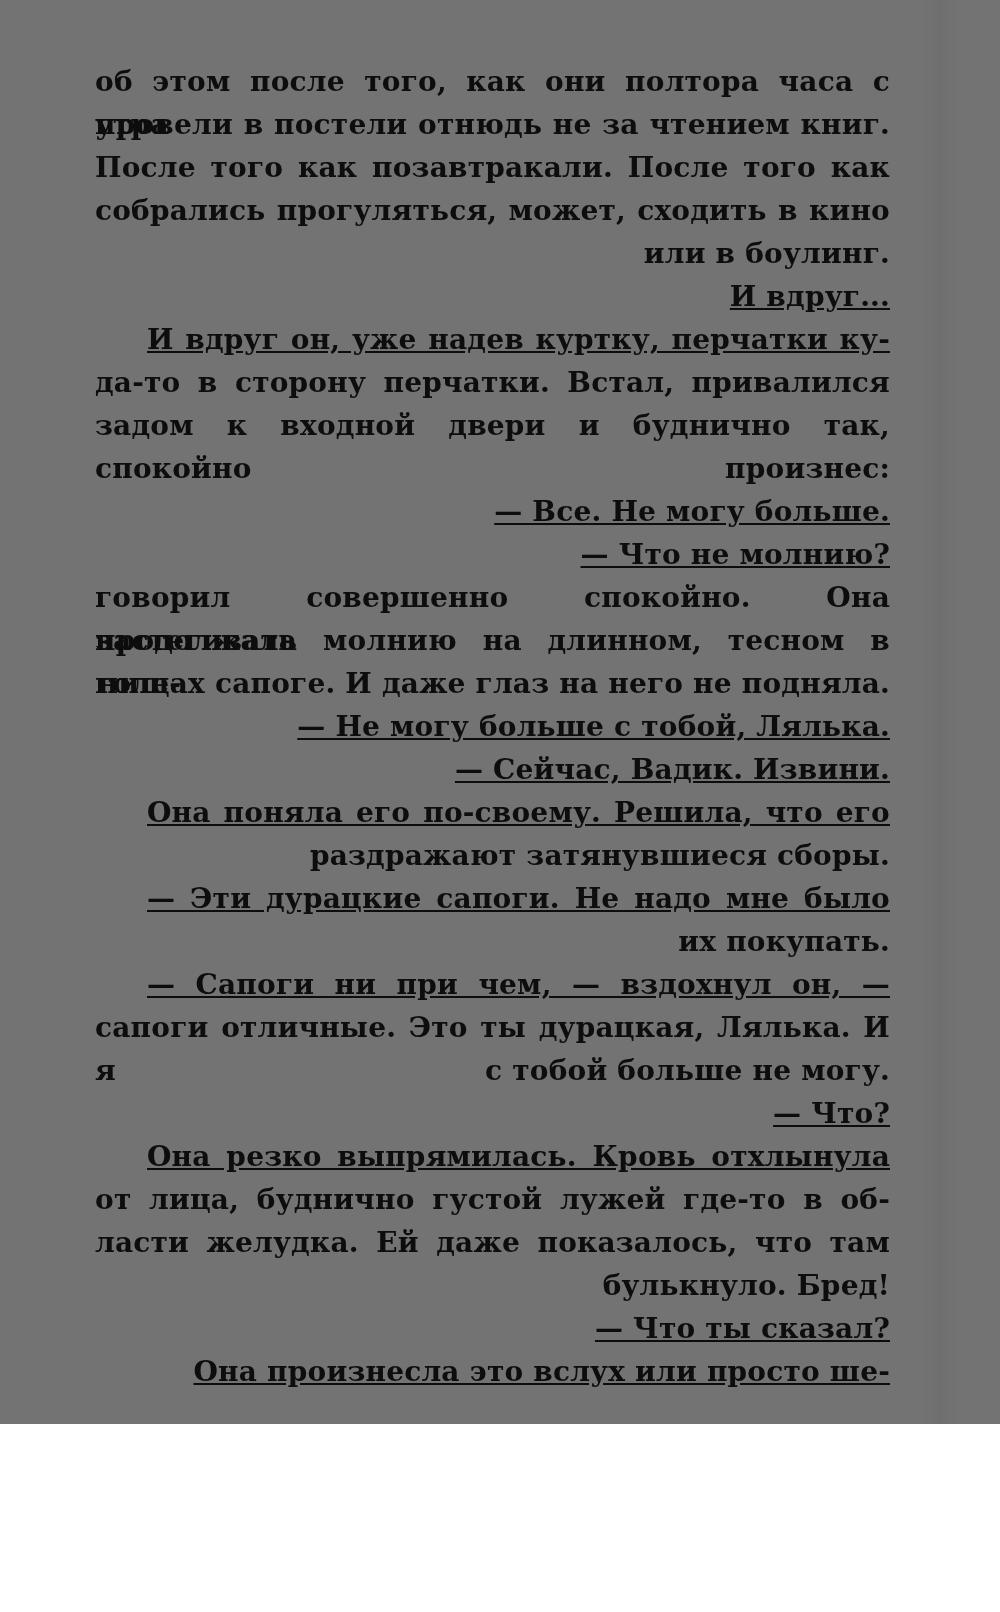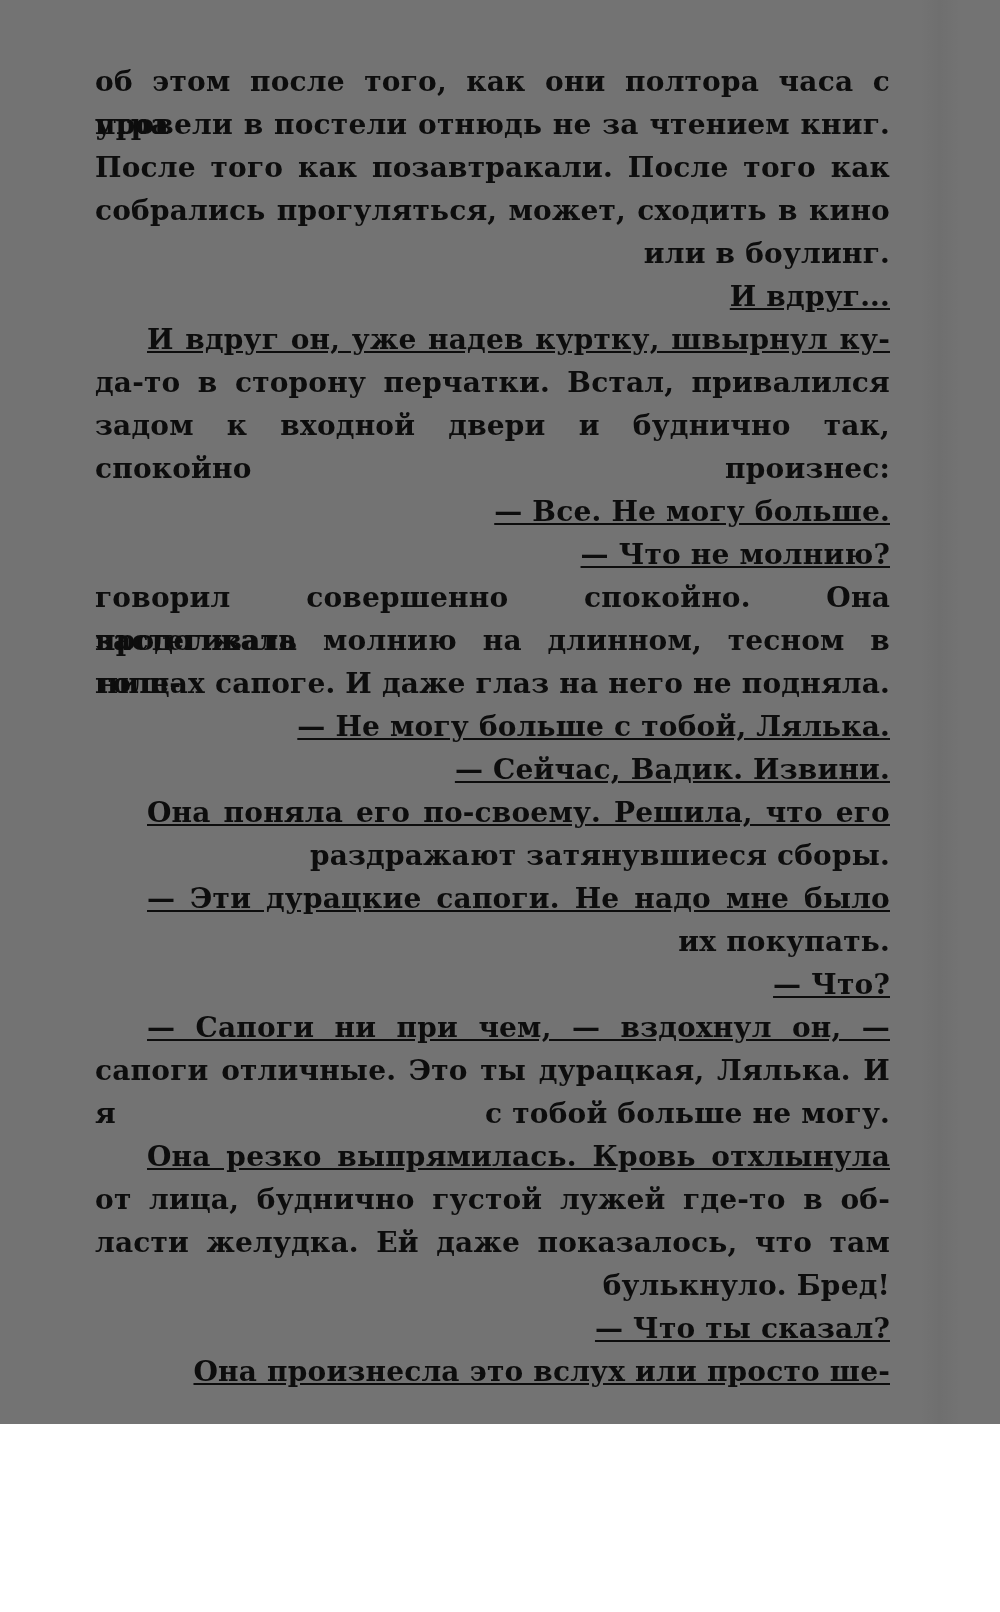--- a/index.html
+++ b/index.html
@@ -90,21 +90,21 @@
         <div class="line">об этом после того, как они полтора часа с утра</div>
         <div class="line">провели в постели отнюдь не за чтением книг.</div>
         <div class="line">После того как позавтракали. После того как</div>
         <div class="line">собрались прогуляться, может, сходить в кино</div>
         <div class="line last">или в боулинг.</div>
       </div>
       <div class="para">
         <div class="line last indent">И вдруг...</div>
       </div>
       <div class="para">
-        <div class="line indent">И вдруг он, уже надев куртку, швырнул ку-</div>
+        <div class="line indent">И вдруг он, уже надев куртку, перчатки ку-</div>
         <div class="line">да-то в сторону перчатки. Встал, привалился</div>
         <div class="line">задом к входной двери и буднично так, спокойно</div>
         <div class="line last">произнес:</div>
       </div>
       <div class="para">
         <div class="line last indent">— Все. Не могу больше.</div>
       </div>
       <div class="para">
         <div class="line last indent">— Что не молнию?</div>
       </div>
@@ -121,26 +121,26 @@
       </div>
       <div class="para">
         <div class="line indent">Она поняла его по-своему. Решила, что его</div>
         <div class="line last">раздражают затянувшиеся сборы.</div>
       </div>
       <div class="para">
         <div class="line indent">— Эти дурацкие сапоги. Не надо мне было</div>
         <div class="line last">их покупать.</div>
       </div>
       <div class="para">
-        <div class="line last indent">— Что?</div>
-      </div>
-      <div class="para">
         <div class="line indent">— Сапоги ни при чем, — вздохнул он, —</div>
         <div class="line">сапоги отличные. Это ты дурацкая, Лялька. И я</div>
         <div class="line last">с тобой больше не могу.</div>
+      </div>
+      <div class="para">
+        <div class="line last indent">— Что?</div>
       </div>
       <div class="para">
         <div class="line indent">Она резко выпрямилась. Кровь отхлынула</div>
         <div class="line">от лица, буднично густой лужей где-то в об-</div>
         <div class="line">ласти желудка. Ей даже показалось, что там</div>
         <div class="line last">булькнуло. Бред!</div>
       </div>
       <div class="para">
         <div class="line last indent">— Что ты сказал?</div>
       </div>

